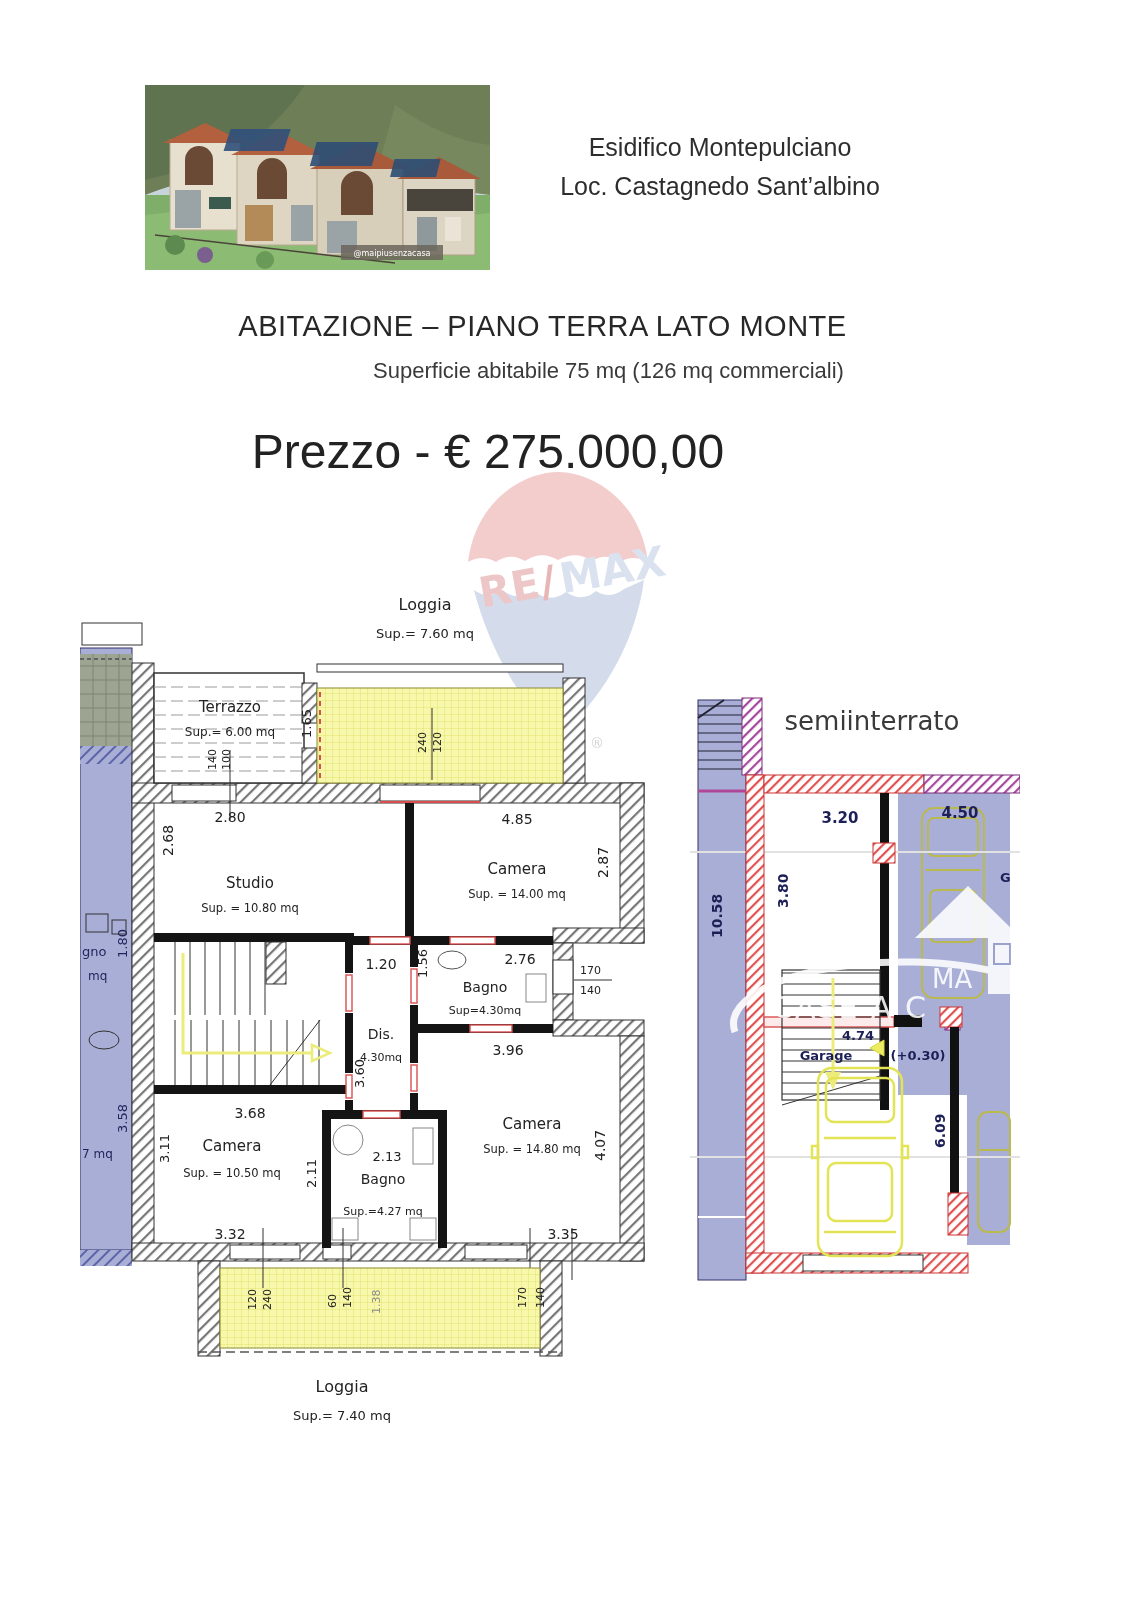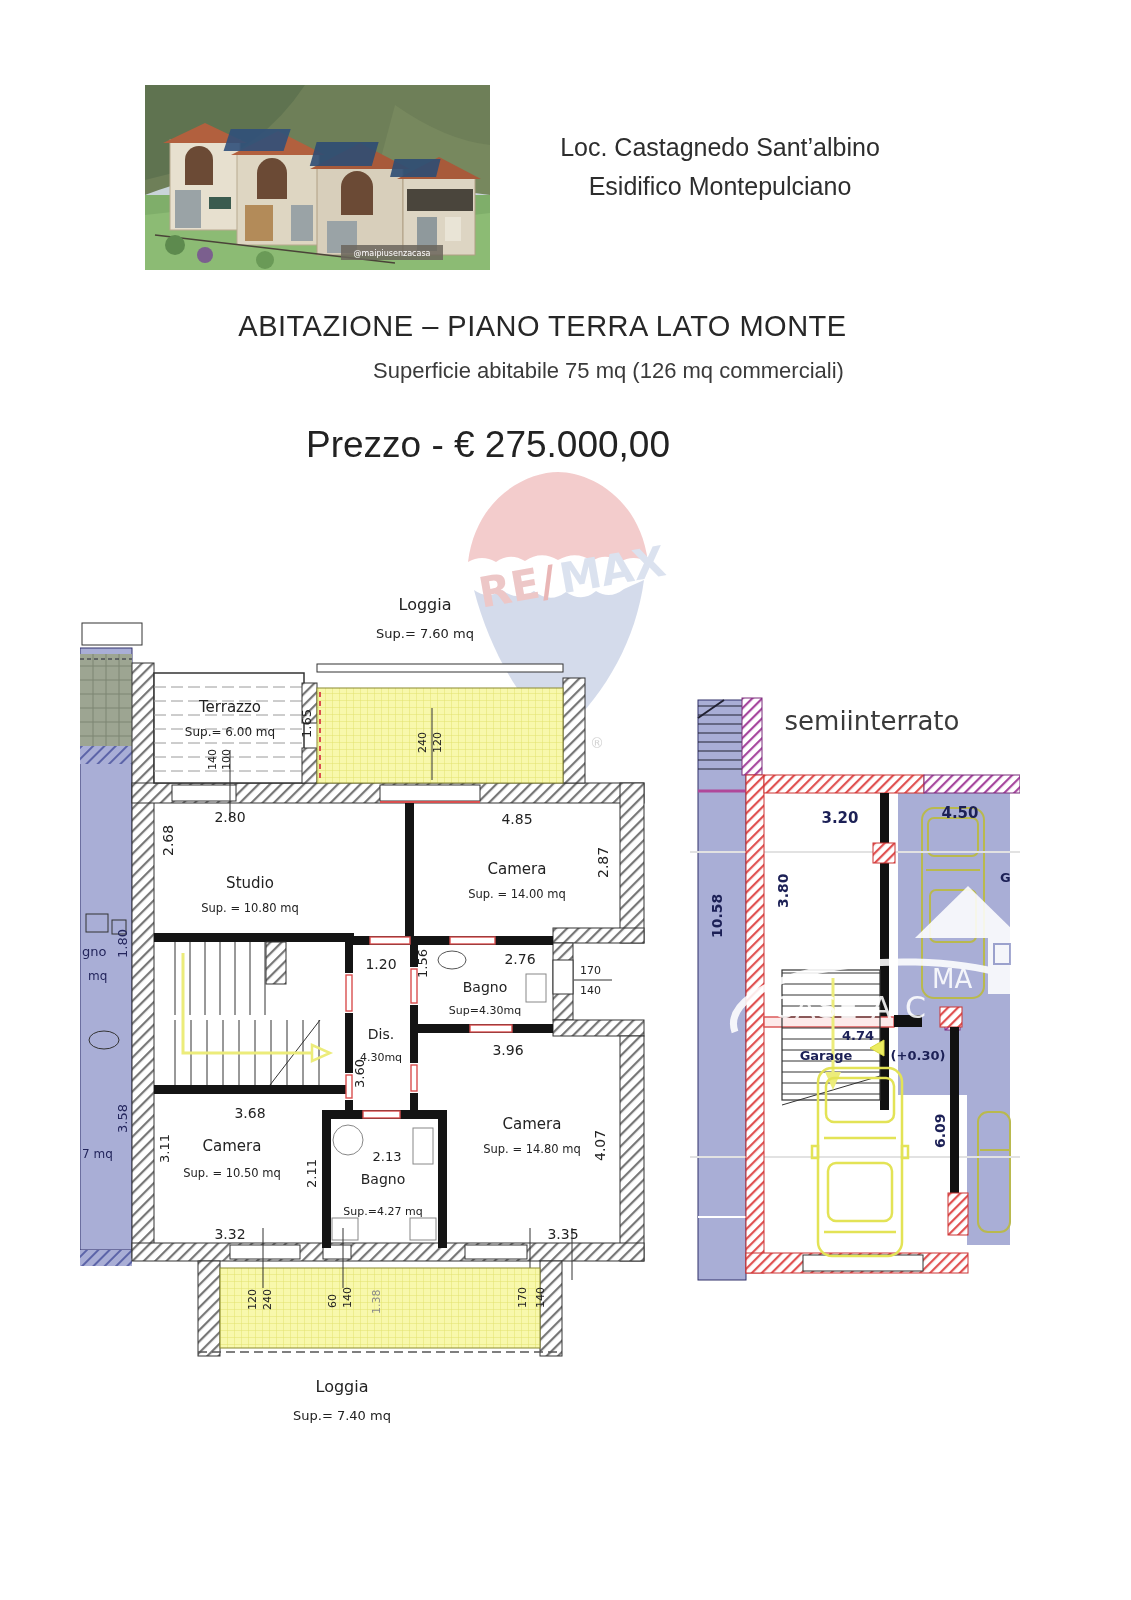--- a/index.html
+++ b/index.html
@@ -1,21 +1,21 @@
 <!DOCTYPE html>
 <html><head>
 <meta charset="utf-8">
 <style>
   html,body{margin:0;padding:0;background:#ffffff;}
   body{width:1131px;height:1600px;position:relative;font-family:"Liberation Sans",sans-serif;overflow:hidden;}
   .abs{position:absolute;}
   .hdr-text{left:500px;top:128px;width:440px;text-align:center;color:#2d2d2d;font-size:25px;line-height:39px;}
   .title{left:0;top:310px;width:1085px;text-align:center;color:#272727;font-size:29px;letter-spacing:.5px;}
   .subtitle{left:0;top:358px;width:1131px;text-align:center;color:#3a3a3a;font-size:22px;padding-left:43px;}
-  .price{left:0;top:424px;width:976px;text-align:center;color:#222;font-size:37px;}
+  .price{left:0;top:424px;width:976px;text-align:center;color:#222;font-size:48px;}
   svg text{font-family:"DejaVu Sans",sans-serif;}
   .ink{fill:#222;}
   .dim{fill:#222;font-size:14px;}
   .dim13{fill:#222;font-size:13px;}
   .room{fill:#222;font-size:15px;}
   .sup{fill:#222;font-size:11.5px;}
   .win{fill:#222;font-size:11px;}
   .navy{fill:#1c2056;font-weight:bold;}
   .nv14{font-size:14px;}
   .nv15{font-size:15px;}
@@ -70,22 +70,22 @@
     <circle cx="60" cy="170" r="8" fill="#7b5f8e"></circle>
     <circle cx="120" cy="175" r="9" fill="#6a9a57"></circle>
   </g>
   <g>
     <rect x="196" y="160" width="102" height="15" fill="#6b655c" opacity=".85"></rect>
     <text x="247" y="171" text-anchor="middle" font-size="8" fill="#ffffff">@maipiusenzacasa</text>
   </g>
 </svg>
 
 <div class="abs hdr-text">
+  <div>Esidifico Montepulciano</div>
   <div>Loc. Castagnedo Sant’albino</div>
-  <div>Esidifico Montepulciano</div>
 </div>
 
 <div class="abs title">ABITAZIONE – PIANO TERRA LATO MONTE</div>
 <div class="abs subtitle">Superficie abitabile 75 mq (126 mq commerciali)</div>
 <div class="abs price">Prezzo - € 275.000,00</div>
 
 <svg class="abs wm-balloon" style="left:448px;top:462px" width="225" height="300" viewBox="0 0 225 300">
   <path d="M20,100 C28,36 78,10 110,10 C142,10 192,36 200,100 Q185,92 172,100 Q158,90 144,99 Q128,88 110,98 Q93,88 77,99 Q62,90 48,100 Q34,92 20,100 Z" fill="#e89a9a"></path>
   <path d="M26,128 Q40,138 54,128 Q70,140 86,129 Q102,142 118,130 Q134,141 148,129 Q162,138 176,127 L196,118 C188,178 158,230 118,268 L102,268 C66,230 40,182 26,128 Z" fill="#aab8d8"></path>
   <g transform="rotate(-10 110 118)" font-size="42" font-weight="bold">

